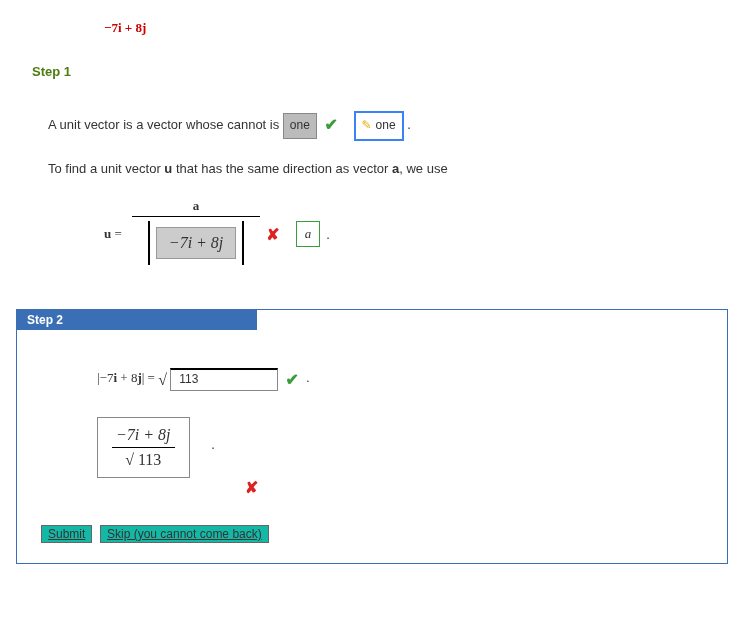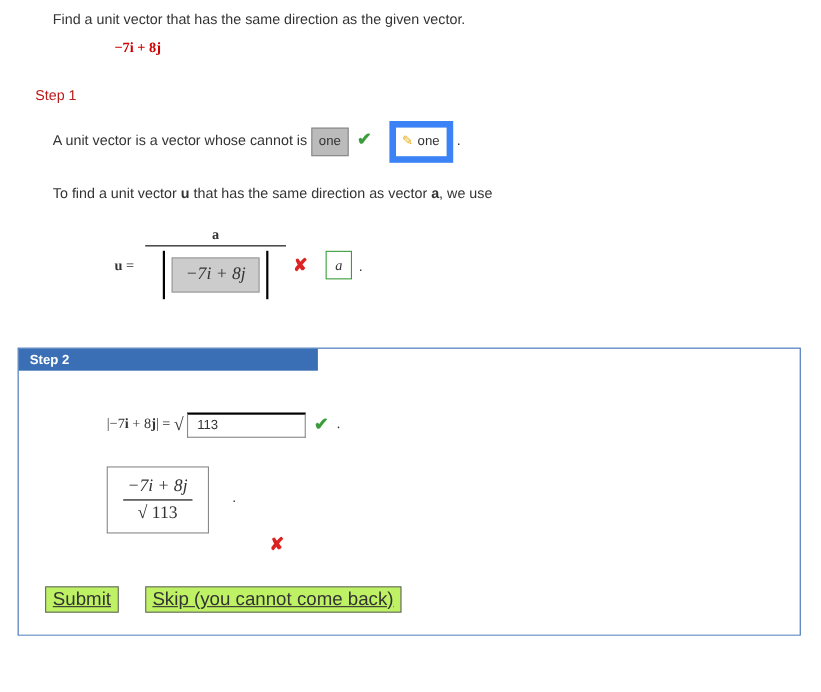--- a/index.html
+++ b/index.html
@@ -15,23 +15,23 @@
     margin-bottom: 24px;
   }
   .vector-expr {
     color: #c00;
     font-weight: bold;
     margin-left: 56px;
     margin-top: 10px;
     font-family: Georgia, serif;
   }
   .step-header {
-    font-weight: normal;
-    color: #b91c1c;
-    margin: 28px 0 16px -16px;
+    font-weight: bold;
+    color: #4d7c0f;
+    margin: 28px 0 32px -16px;
   }
   .step-line {
     margin: 16px 0;
     line-height: 1.8;
   }
   .gray-box {
     display: inline-block;
     background: #bbb;
     border: 1px solid #888;
     padding: 1px 6px;
@@ -48,21 +48,21 @@
   }
   .cross {
     color: #d22;
     font-weight: bold;
     font-size: 16px;
     vertical-align: middle;
     margin: 0 4px;
   }
   .hint {
     display: inline-block;
-    border: 6px solid #3b82f6;
+    border: 2px solid #3b82f6;
     padding: 2px 6px;
     vertical-align: middle;
     font-size: 12px;
     margin-left: 8px;
   }
   .hint .bulb {
     color: #e6a800;
     margin-right: 4px;
   }
   .bold-var {
@@ -126,21 +126,21 @@
     margin-top: 36px;
     padding: 0;
     width: 710px;
   }
   .step2-tab {
     background: #3b6fb5;
     color: #fff;
     font-weight: bold;
     padding: 3px 10px;
     display: inline-block;
-    width: 272px;
+    width: 240px;
     box-sizing: border-box;
     font-size: 12px;
   }
   .step2-body {
     padding: 14px 24px 20px 24px;
   }
   .mag-line {
     margin: 24px 0 12px 56px;
     font-family: Georgia, serif;
   }
@@ -180,39 +180,38 @@
   .final-frac .fden {
     padding: 3px 4px 0 4px;
     text-align: center;
   }
   .button-row {
     margin-top: 28px;
   }
   .btn {
     display: inline-block;
     border: 1px solid #666;
-    background: #bef264;
+    background: #14b8a6;
     padding: 1px 6px;
-    font-size: 17px;
+    font-size: 12px;
     text-decoration: underline;
     color: #333;
     cursor: pointer;
   }
-  .btn + .btn { margin-left: 20px; }
+  .btn + .btn { margin-left: 4px; }
   .red-vec {
     color: #c00;
     font-weight: bold;
     font-family: Georgia, serif;
   }
 </style>
 </head>
 <body>
 
 <div class="question">
-  <div>Find a unit vector that has the same direction as the given vector.</div>
   <div class="vector-expr">
     −7<span style="font-weight:bold">i</span> + 8<span style="font-weight:bold">j</span>
   </div>
 </div>
 
 <div class="step-header">Step 1</div>
 
 <div class="step-line">
   <span>A unit vector is a vector whose cannot is </span>
   <span class="gray-box">one</span>

